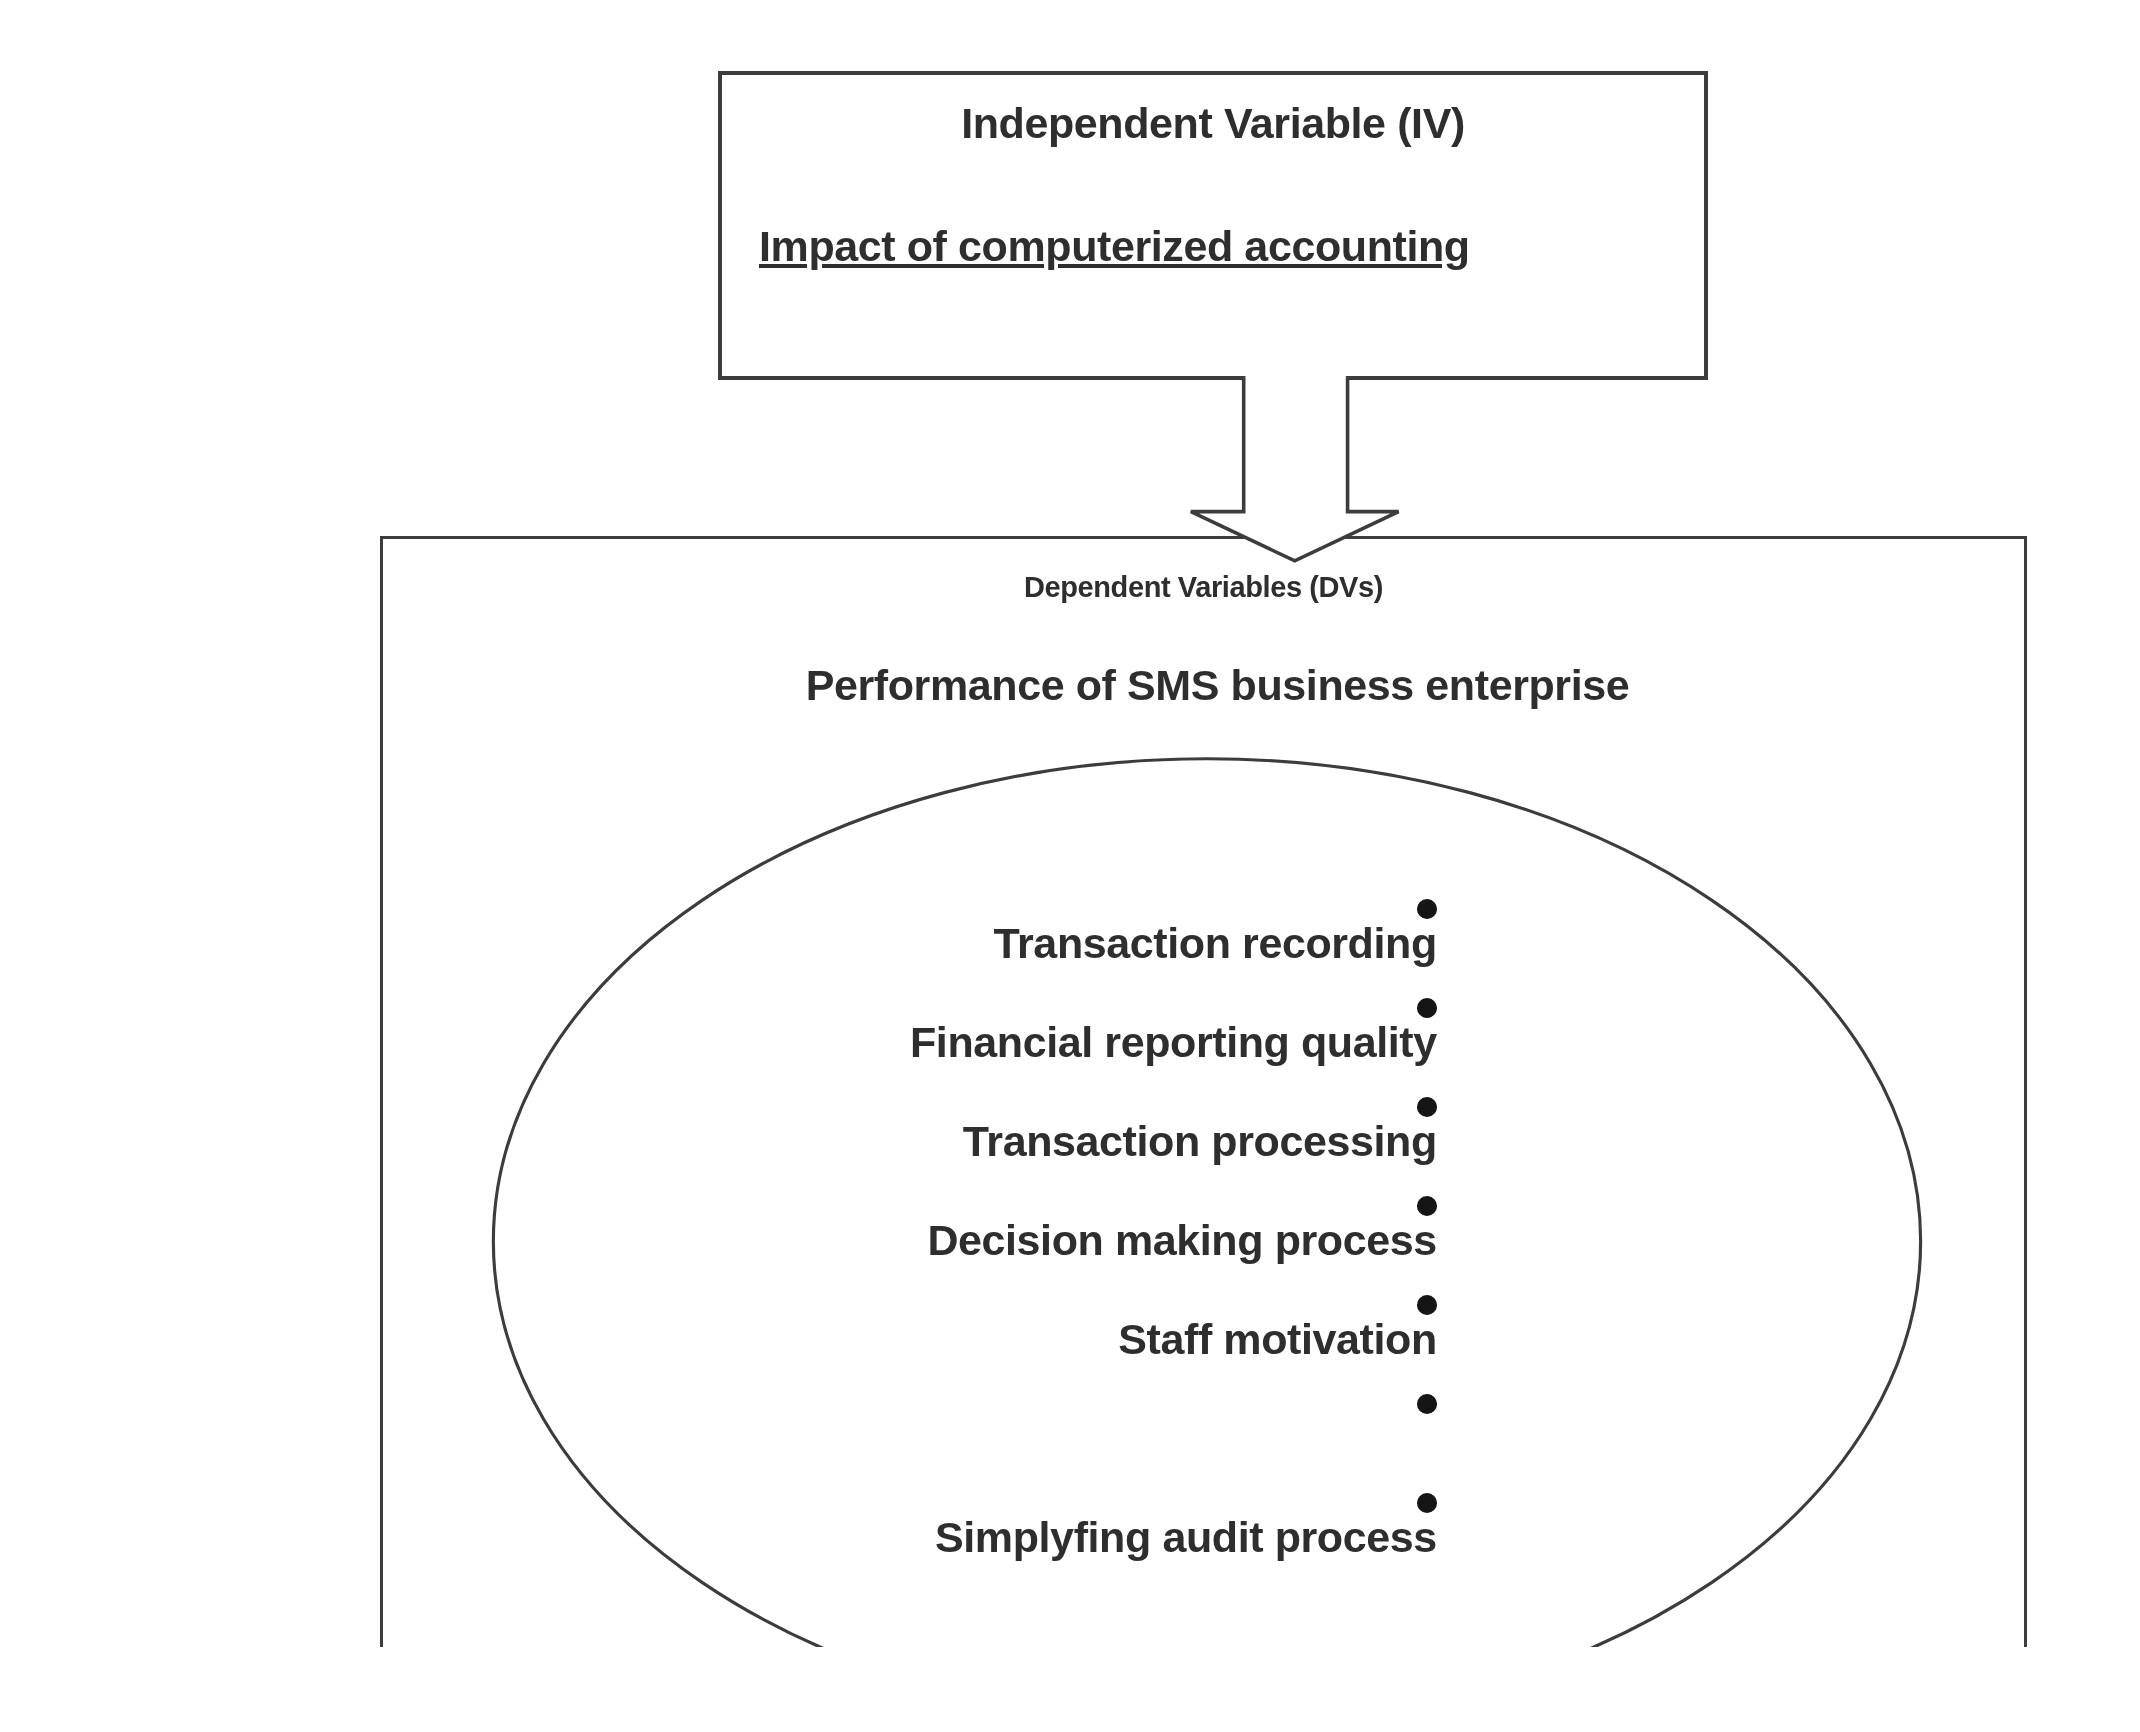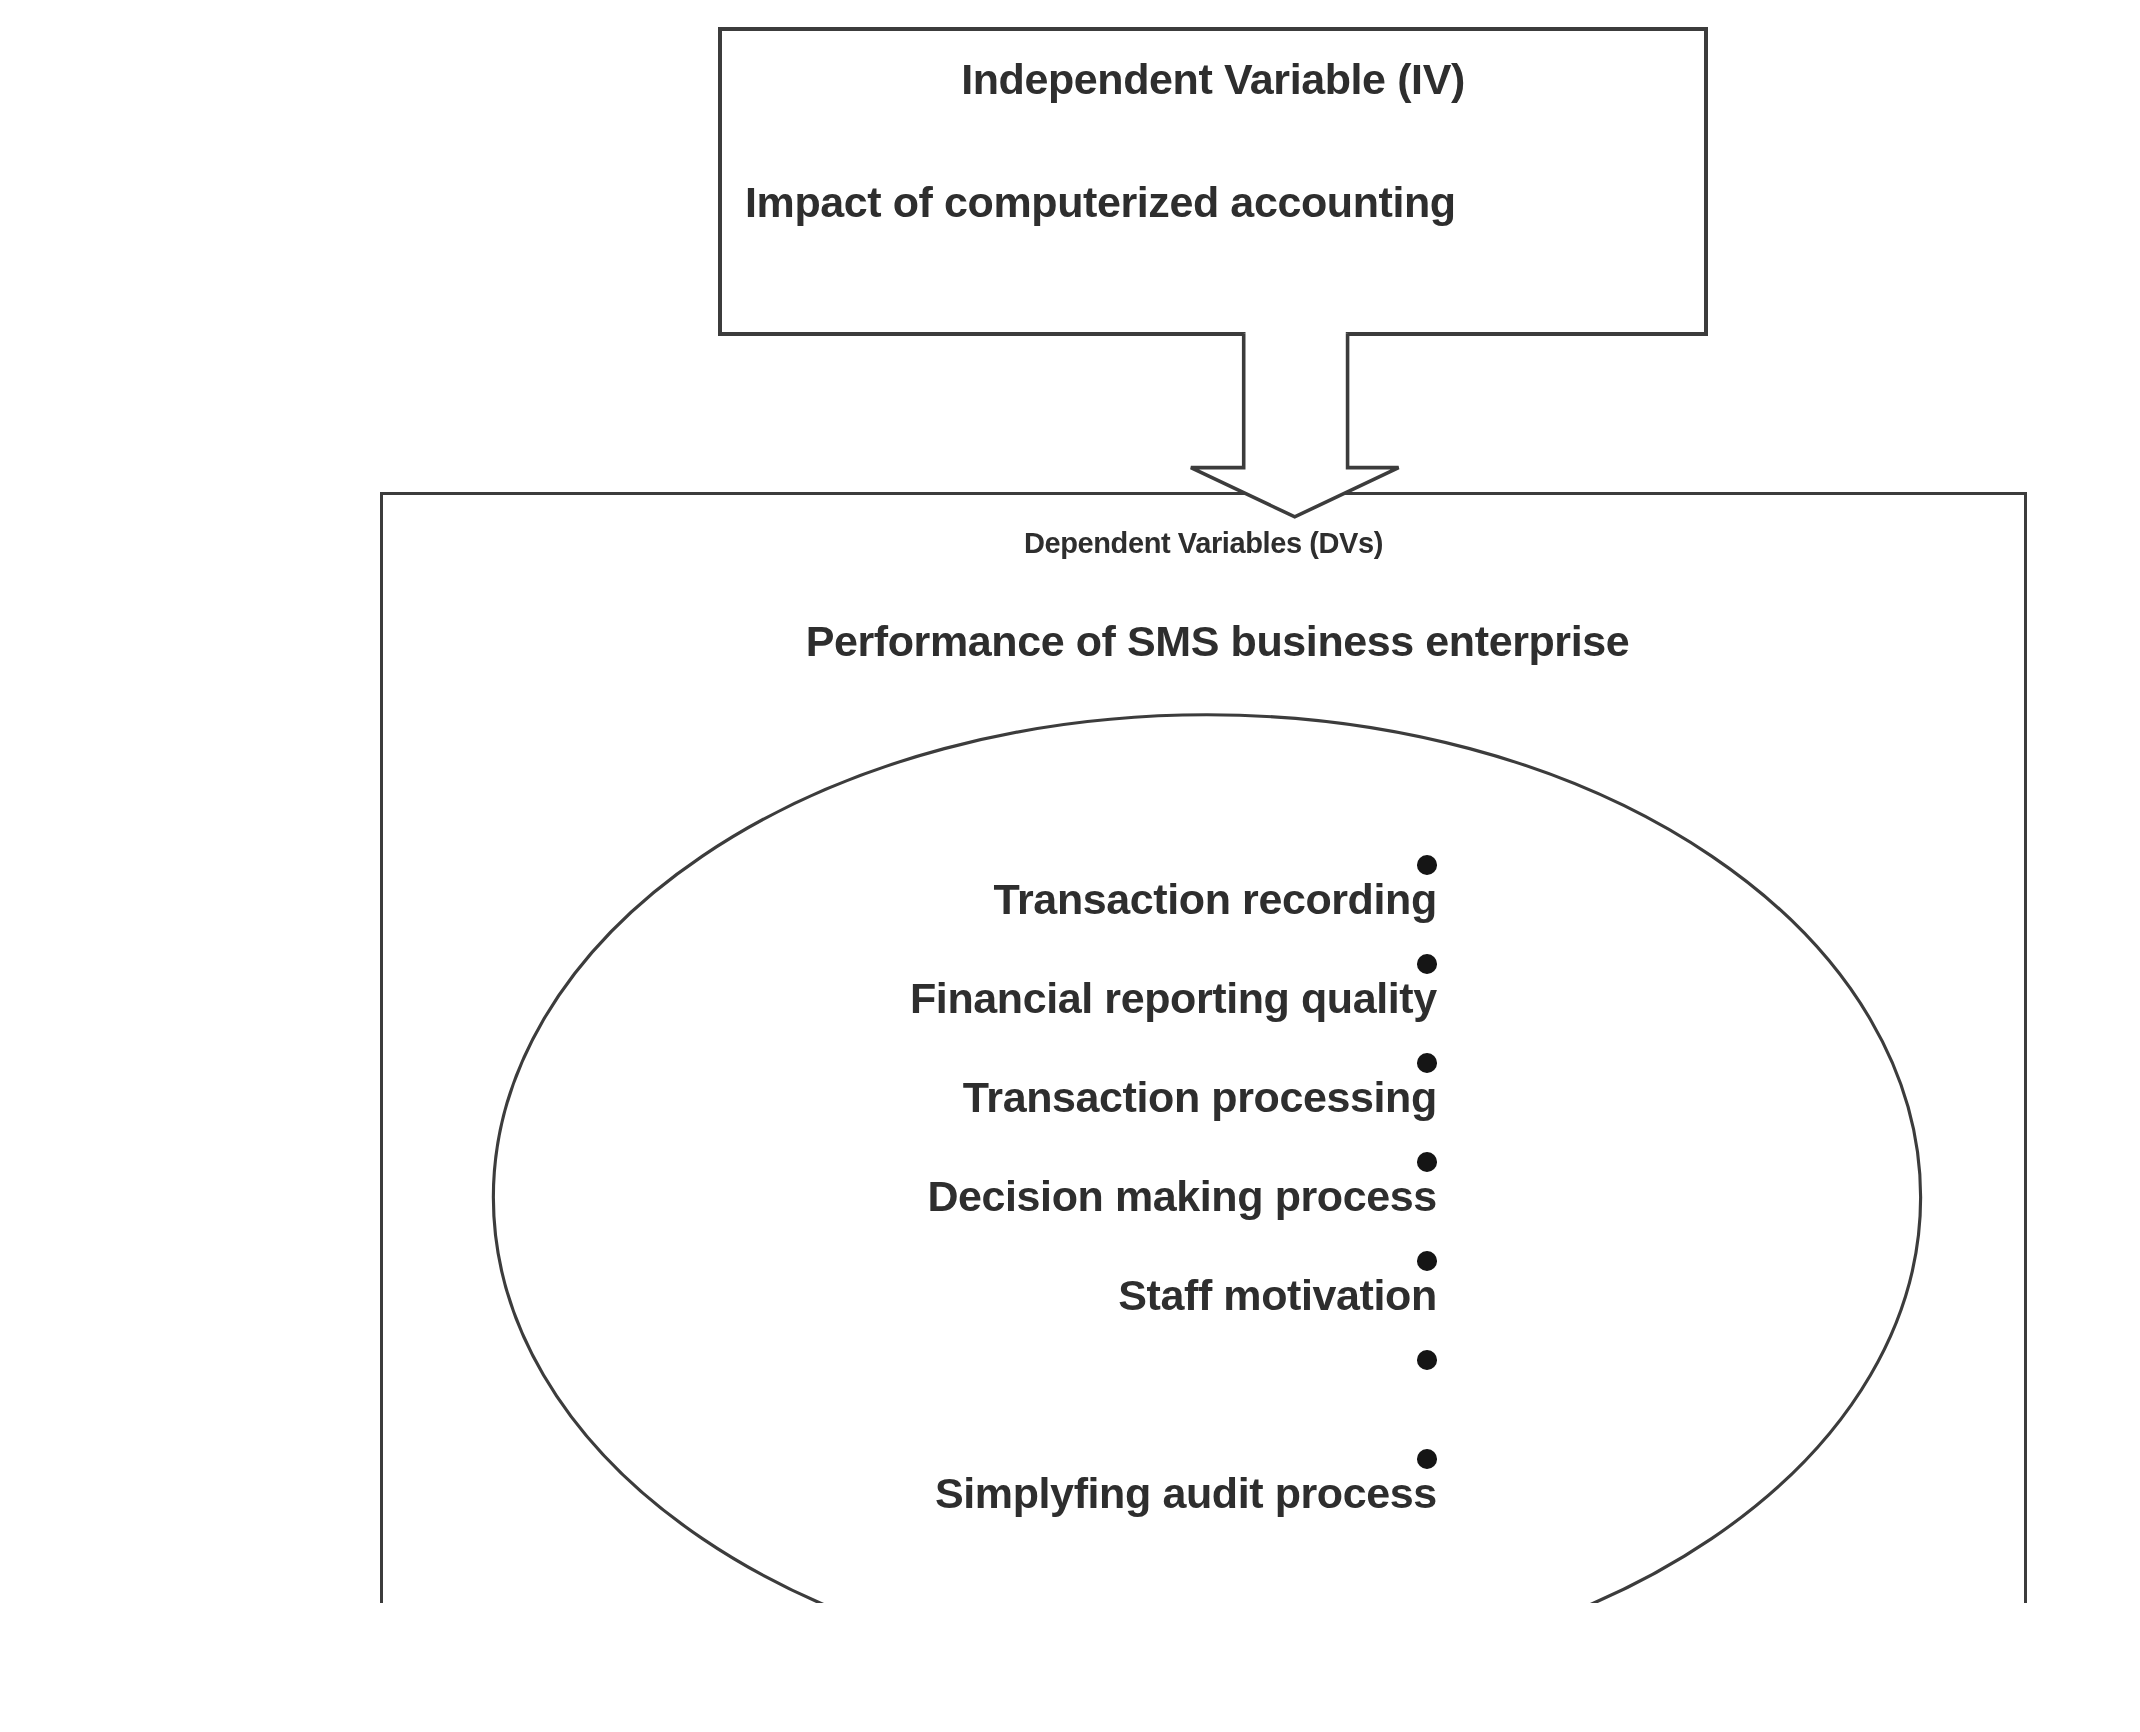--- a/index.html
+++ b/index.html
@@ -5,43 +5,45 @@
   html,body{margin:0;padding:0;background:#ffffff;}
   .canvas{
     position:relative;
     width:2140px;height:1603px;
     background:#ffffff;
     overflow:hidden;
     font-family:"Liberation Sans", sans-serif;
     font-weight:700;
     color:#2e2e2e;
     letter-spacing:-0.4px;
+    margin-top:44px;
   }
 
   
   .iv-box{
     position:absolute;
     left:718px;top:27px;
     width:990px;height:309px;
     border:4.5px solid #3c3c3c;
     box-sizing:border-box;
     background:#ffffff;
     z-index:1;
   }
   .iv-title{
     margin-top:23px;
     text-align:center;
     font-size:43px;
     line-height:50px;
   }
   .iv-body{
     margin-top:56px;
-    padding-left:23px;
+    padding-left:37px;
     font-size:43px;
     line-height:85px;
+    text-decoration:underline;
   }
 
   
   .dv-box{
     position:absolute;
     left:380px;top:492px;
     width:1647px;height:1171px;
     border:3.6px solid #3c3c3c;
     border-bottom:none;
     box-sizing:border-box;

